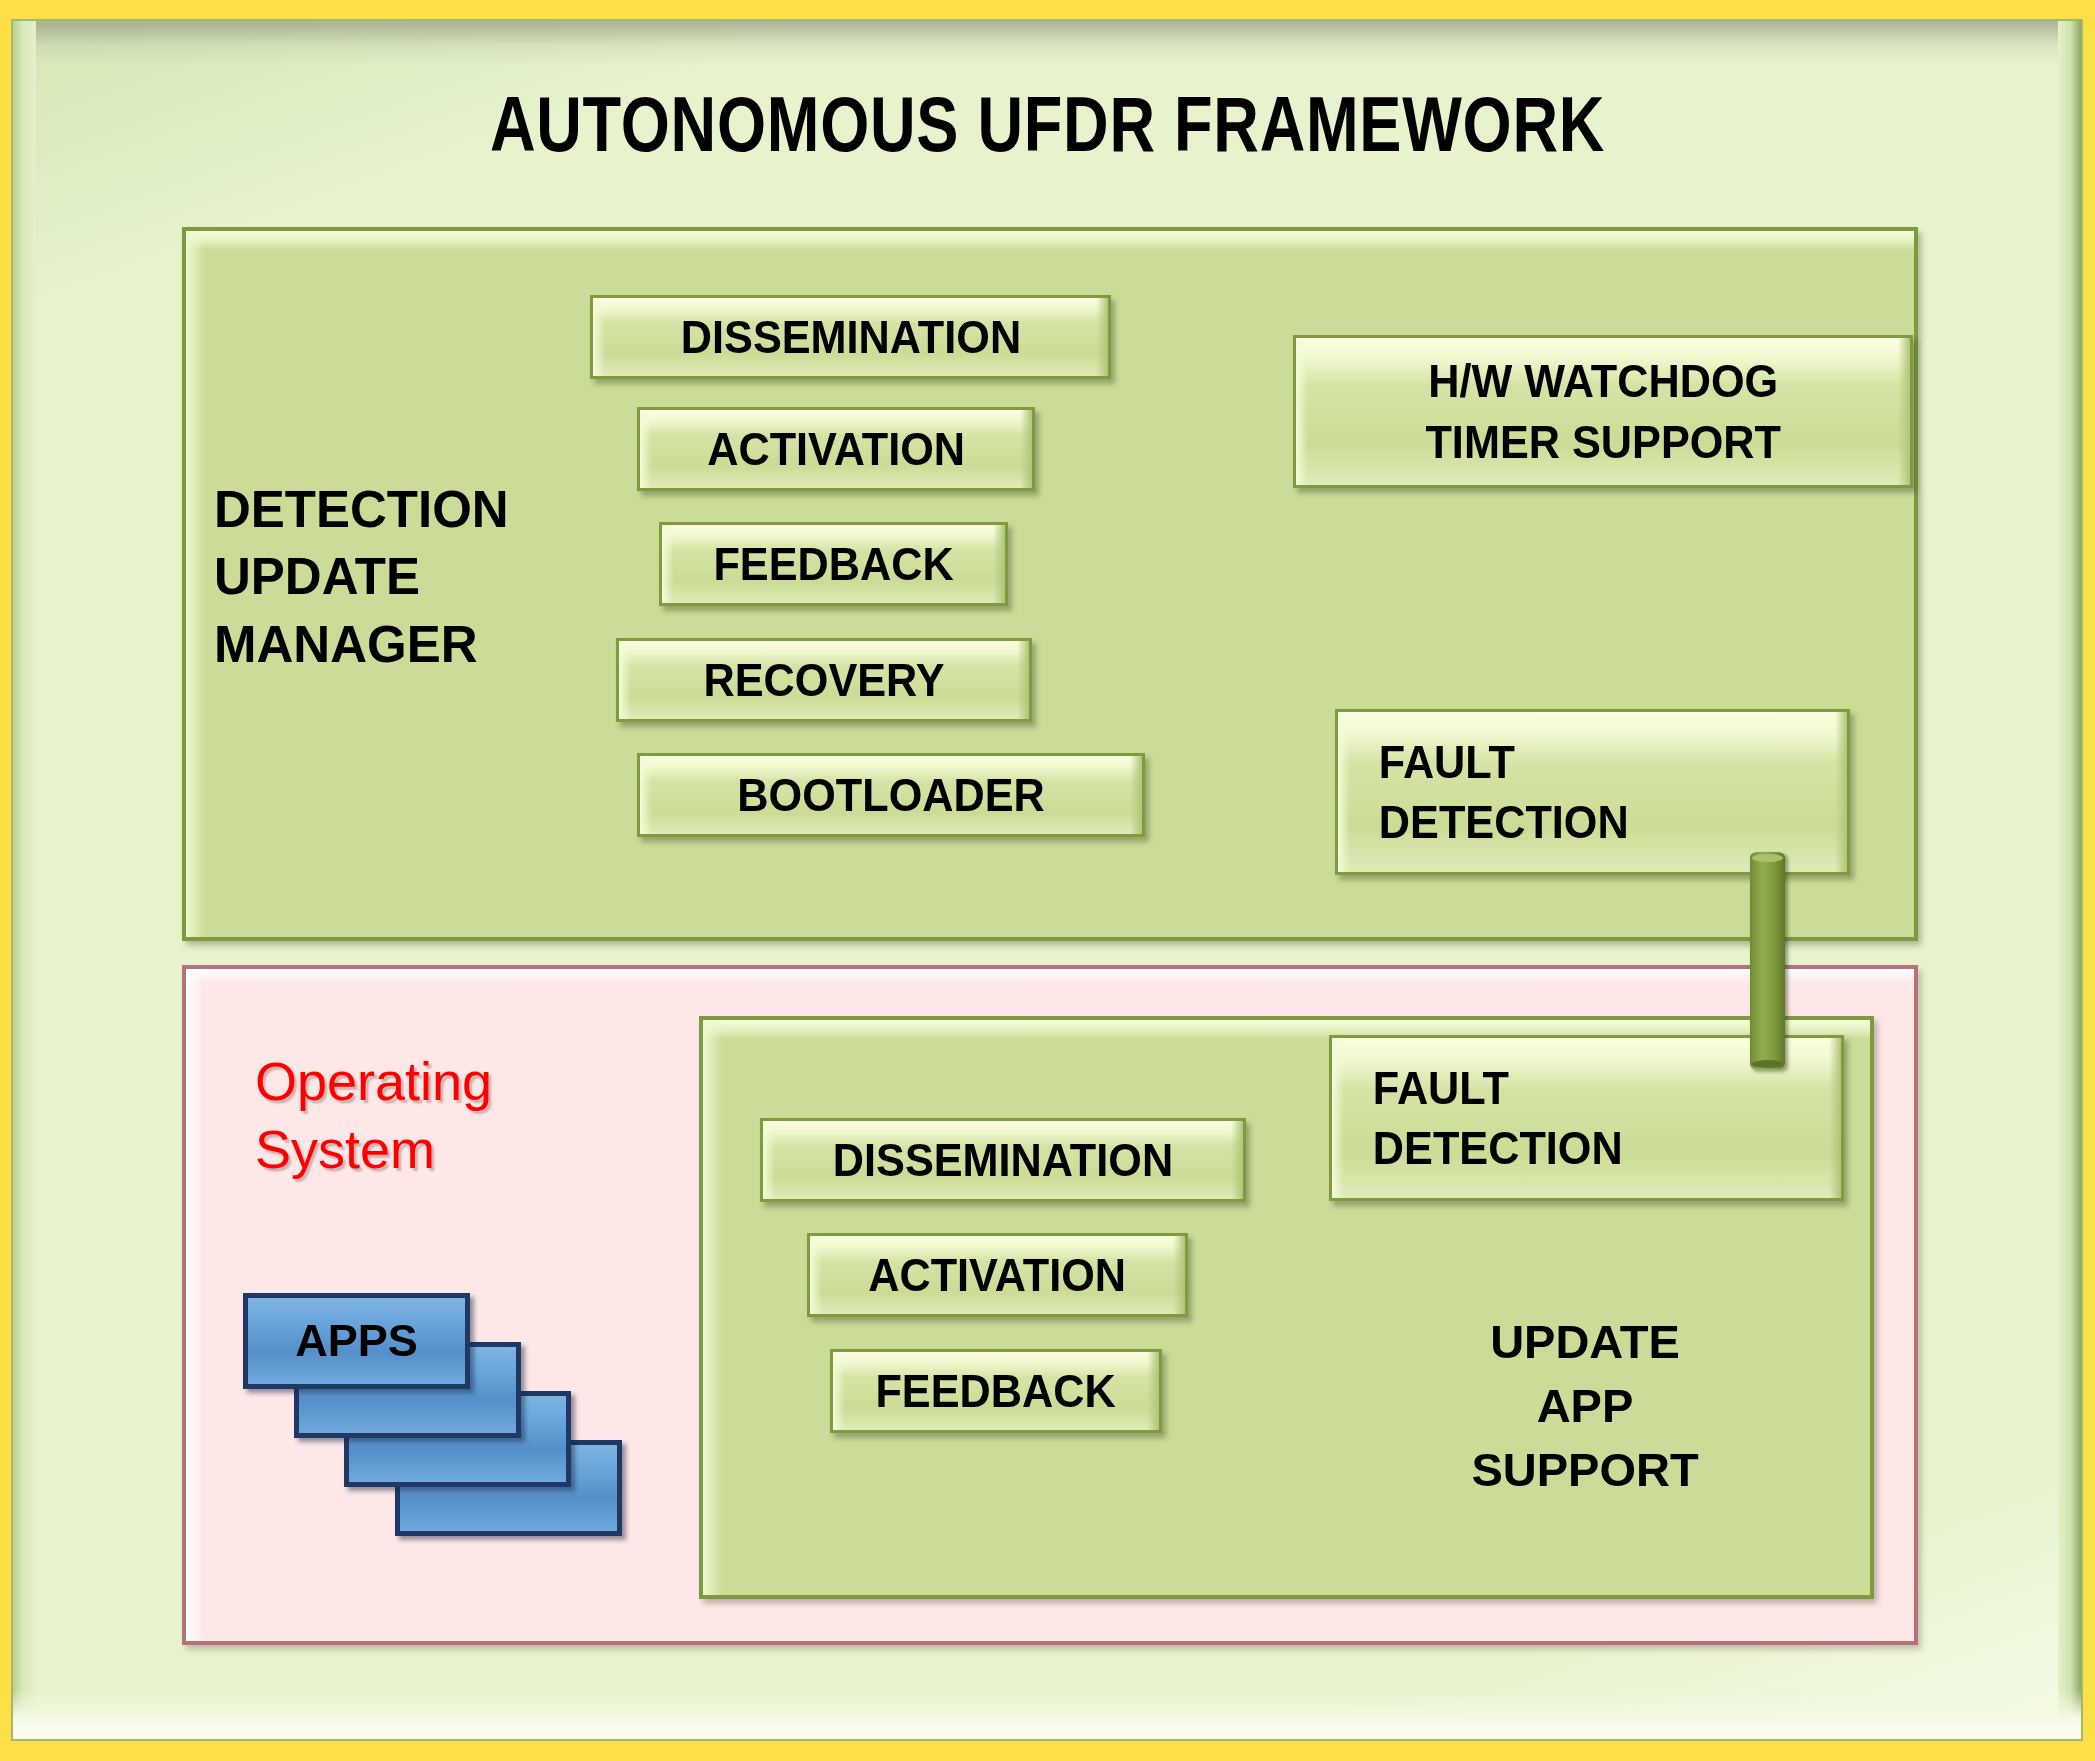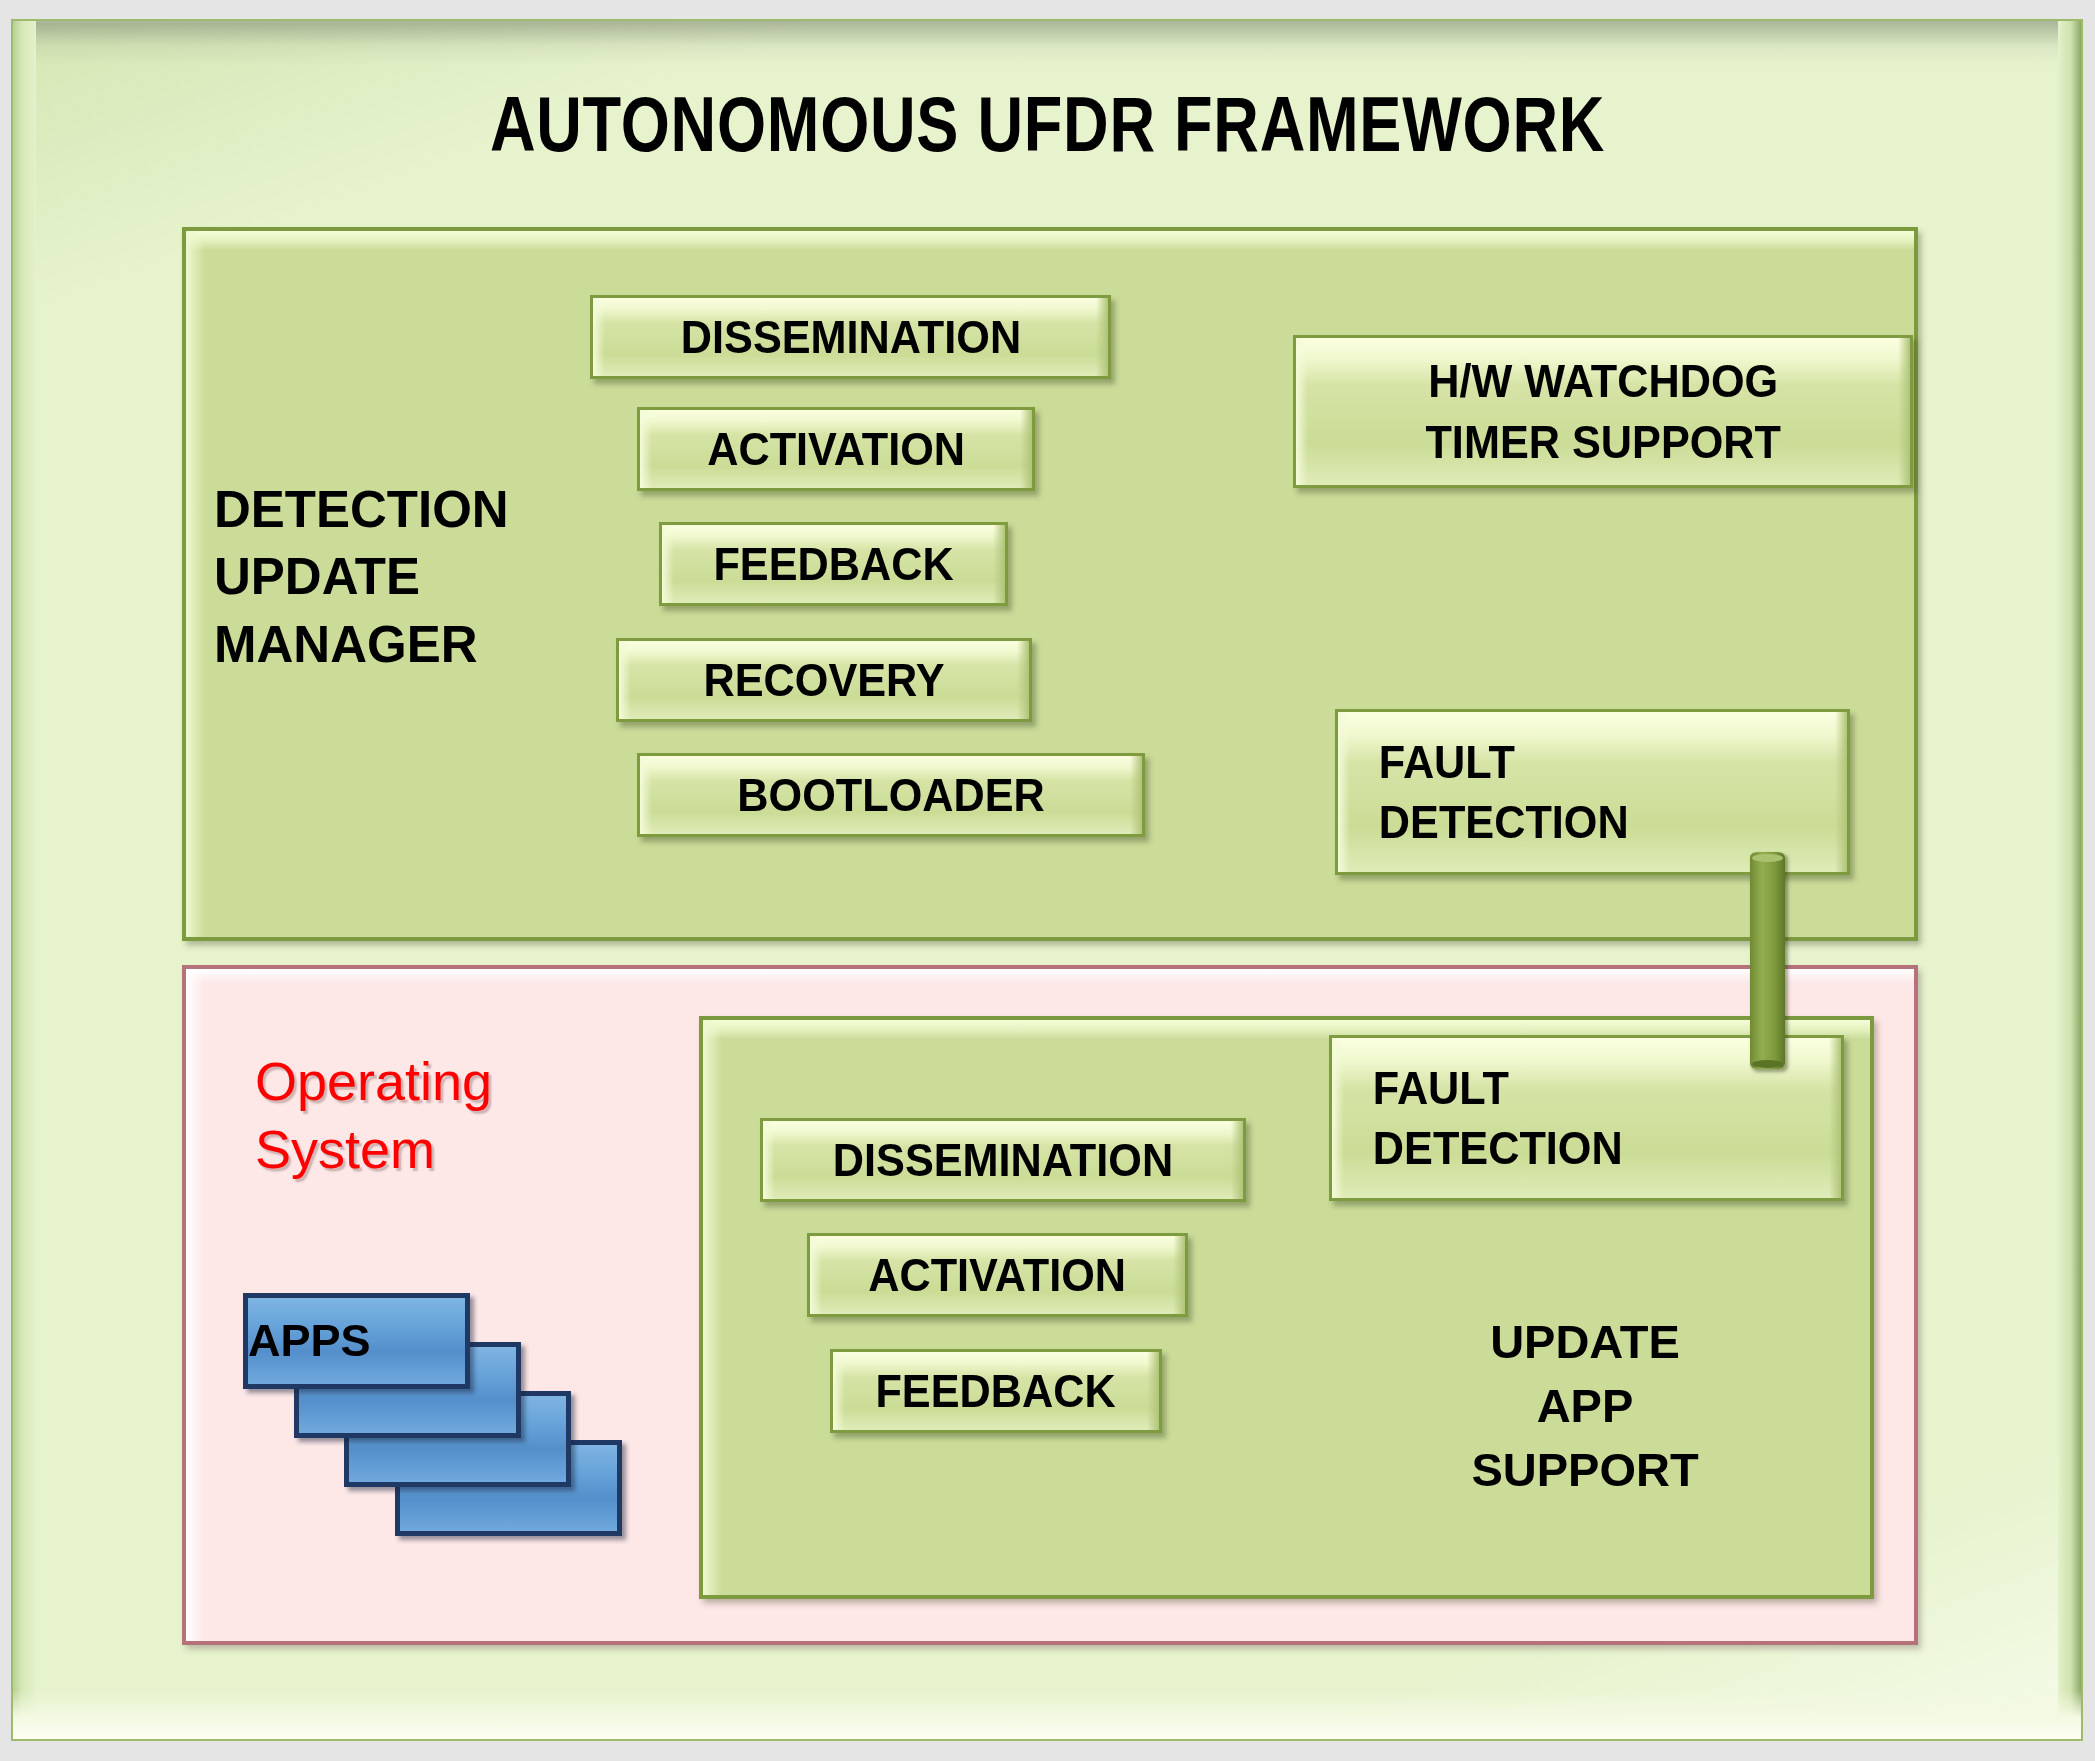--- a/index.html
+++ b/index.html
@@ -9,21 +9,21 @@
     height: 1762px;
     background: #ffffff;
     font-family: "Liberation Sans", sans-serif;
   }
 
   #stage {
     position: relative;
     width: 2095px;
     height: 1762px;
     overflow: hidden;
-    background: #e5e5e5;
+    background: #fde047;
     padding-left: 18px;
   }
 
   
   .outer-frame {
     position: absolute;
     left: 10.5px; top: 19px;
     width: 2072px; height: 1722px;
     background:
       linear-gradient(160deg, #d5e6b4 0%, #e6f3cd 12%, #e6f3cd 88%, #f6fbe9 100%);
@@ -179,20 +179,21 @@
     border: 5.2px solid #1f3864;
     box-shadow: 3.5px 4.4px 4.4px rgba(25,35,60,.45);
   }
   .app-card.c1 { left: 0px;   top: 0px;   z-index: 4; }
   .app-card.c2 { left: 51px;  top: 49px;  z-index: 3; }
   .app-card.c3 { left: 101px; top: 98px; z-index: 2; }
   .app-card.c4 { left: 152px; top: 147px; z-index: 1; }
   .app-card .lbl {
     position: absolute; left: 0; right: 0; top: 50%;
     transform: translateY(-50%);
+    text-align: center;
     font-size: 45px; font-weight: bold; color: #000;
   }
 
   
   #box-dissemination-2 { left: 760px;  top: 1118px; width: 486px; height: 84px;  font-size: 47px; }
   #box-activation-2    { left: 807px;  top: 1233px; width: 381px; height: 84px;  font-size: 47px; }
   #box-feedback-2      { left: 830px;  top: 1349px; width: 332px; height: 84px;  font-size: 47px; }
   #box-fault-2         { left: 1329px; top: 1035px; width: 515px; height: 166px; font-size: 47px;
                          justify-content: flex-start; text-align: left; padding-left: 30px; }
 

